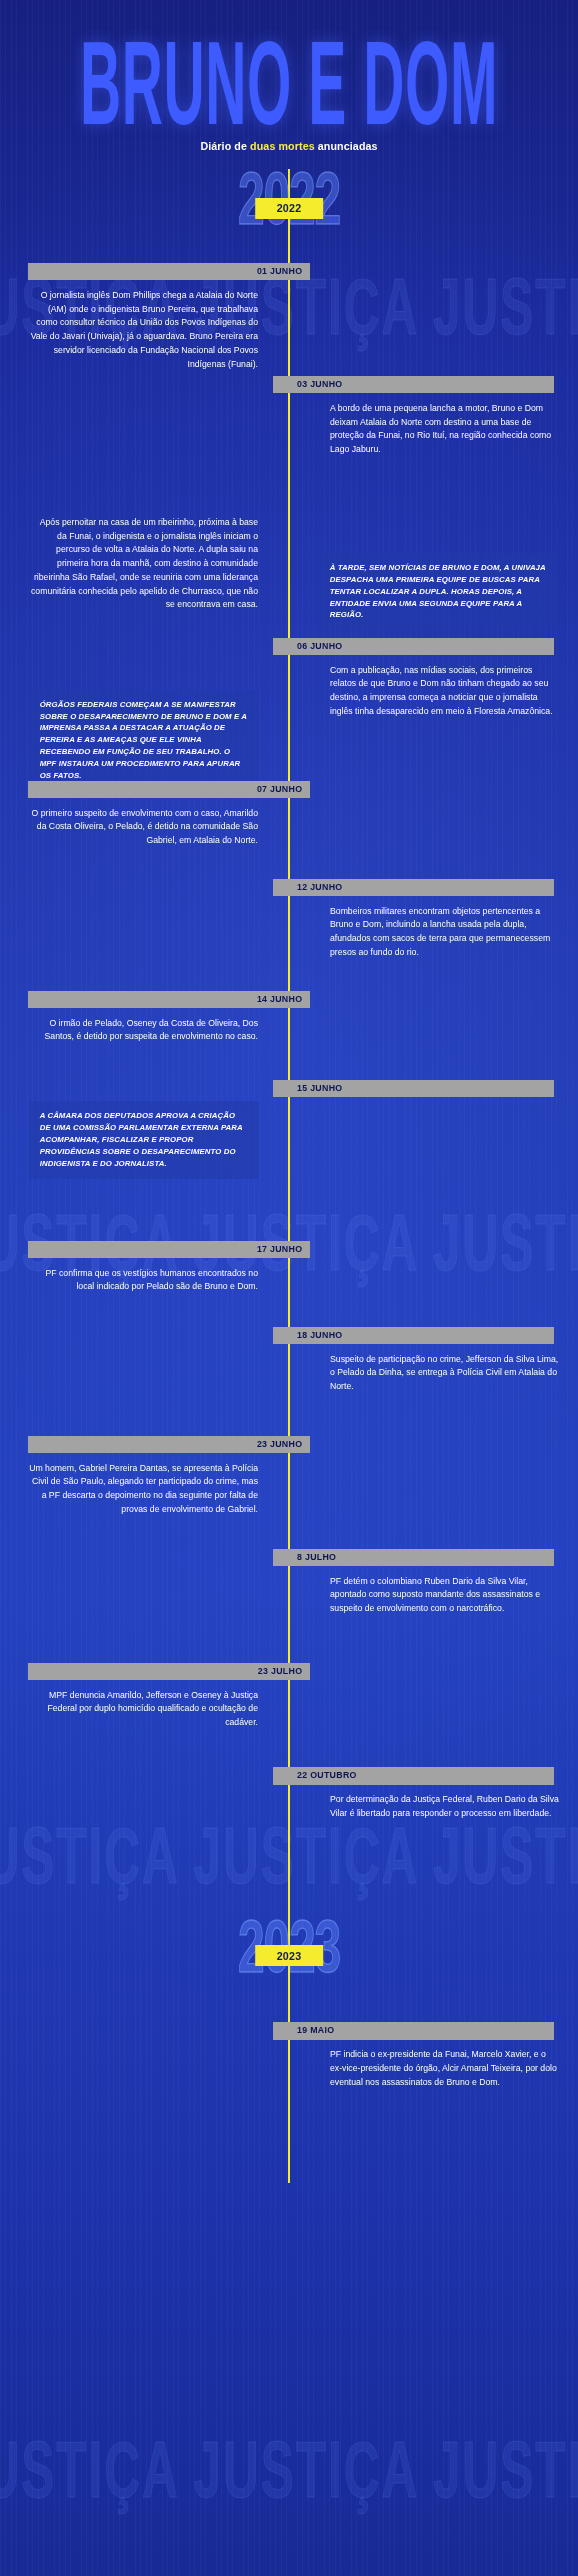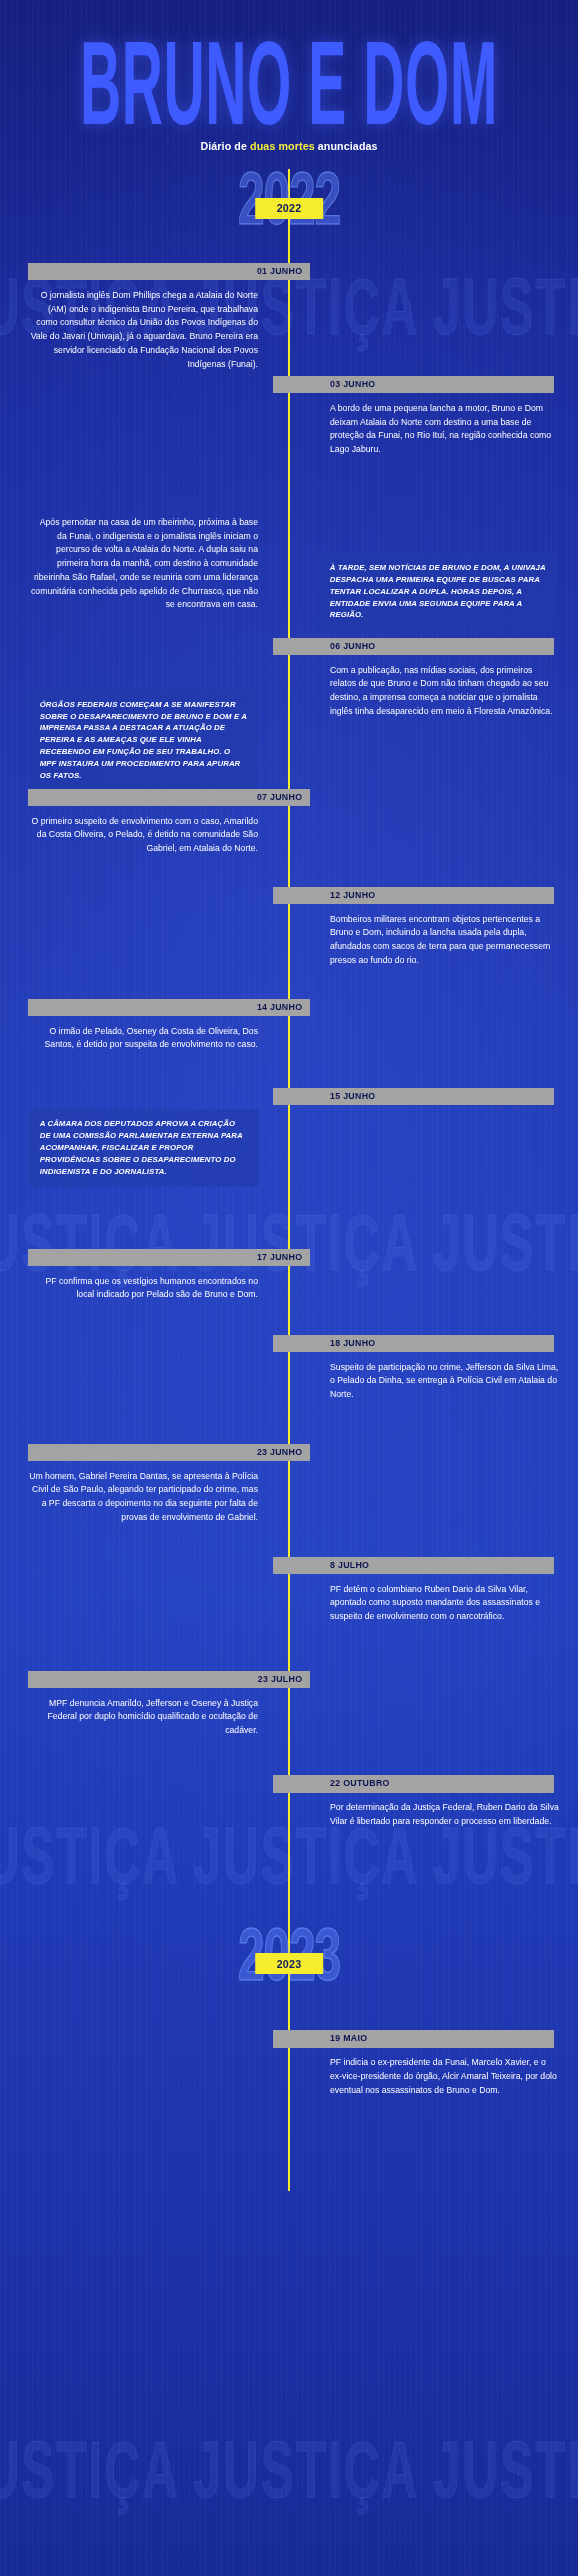--- a/index.html
+++ b/index.html
@@ -148,21 +148,21 @@
     background: #a3a3a3;
     color: #0d1552;
     font-size: 8.8px;
     font-weight: 700;
     letter-spacing: 0.3px;
     height: 17.6px;
     line-height: 17.6px;
     z-index: 5;
   }
   .row.left .date-badge  { left: 28px;  right: 268px; text-align: right; padding-right: 7.7px; }
-  .row.right .date-badge { left: 273px; right: 24.5px;  text-align: left;  padding-left: 57px; }
+  .row.right .date-badge { left: 273px; right: 24.5px;  text-align: left;  padding-left: 24px; }
 
   .body-text {
     position: absolute;
     top: 26px;
     font-size: 8.7px;
     line-height: 1.58;
     color: #ffffff;
     font-weight: 400;
   }
   .row.left  .body-text { left: 28px;  width: 230px; text-align: right; }
@@ -233,21 +233,21 @@
     </div>
 
     <div class="row right" style="height:141px; margin-top:7.7px">
       <div class="badge-wrap">
         <div class="date-badge">06 JUNHO</div>
       </div>
       <div class="body-text">Com a publicação, nas mídias sociais, dos primeiros relatos de que Bruno e Dom não tinham chegado ao seu destino, a imprensa começa a noticiar que o jornalista inglês tinha desaparecido em meio à Floresta Amazônica.</div>
       <div class="quote left" style="top:52px">ÓRGÃOS FEDERAIS COMEÇAM A SE MANIFESTAR SOBRE O DESAPARECIMENTO DE BRUNO E DOM E A IMPRENSA PASSA A DESTACAR A ATUAÇÃO DE PEREIRA E AS AMEAÇAS QUE ELE VINHA RECEBENDO EM FUNÇÃO DE SEU TRABALHO. O MPF INSTAURA UM PROCEDIMENTO PARA APURAR OS FATOS.</div>
     </div>
 
-    <div class="row left" style="height:98px; margin-top:10px">
+    <div class="row left" style="height:98px; margin-top:2px">
       <div class="badge-wrap">
         <div class="date-badge">07 JUNHO</div>
       </div>
       <div class="body-text">O primeiro suspeito de envolvimento com o caso, Amarildo da Costa Oliveira, o Pelado, é detido na comunidade São Gabriel, em Atalaia do Norte.</div>
     </div>
 
     <div class="row right" style="height:109px">
       <div class="badge-wrap">
         <div class="date-badge">12 JUNHO</div>
       </div>

